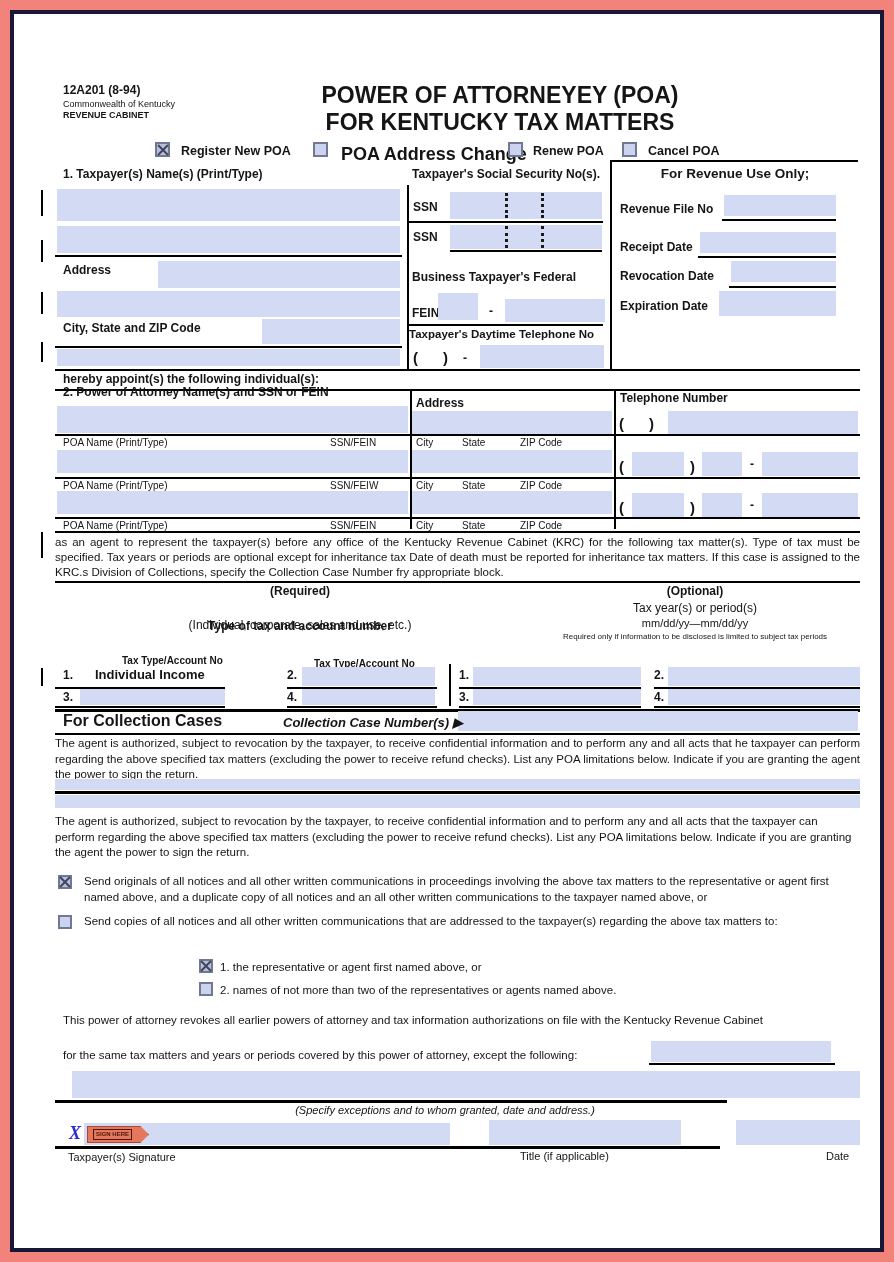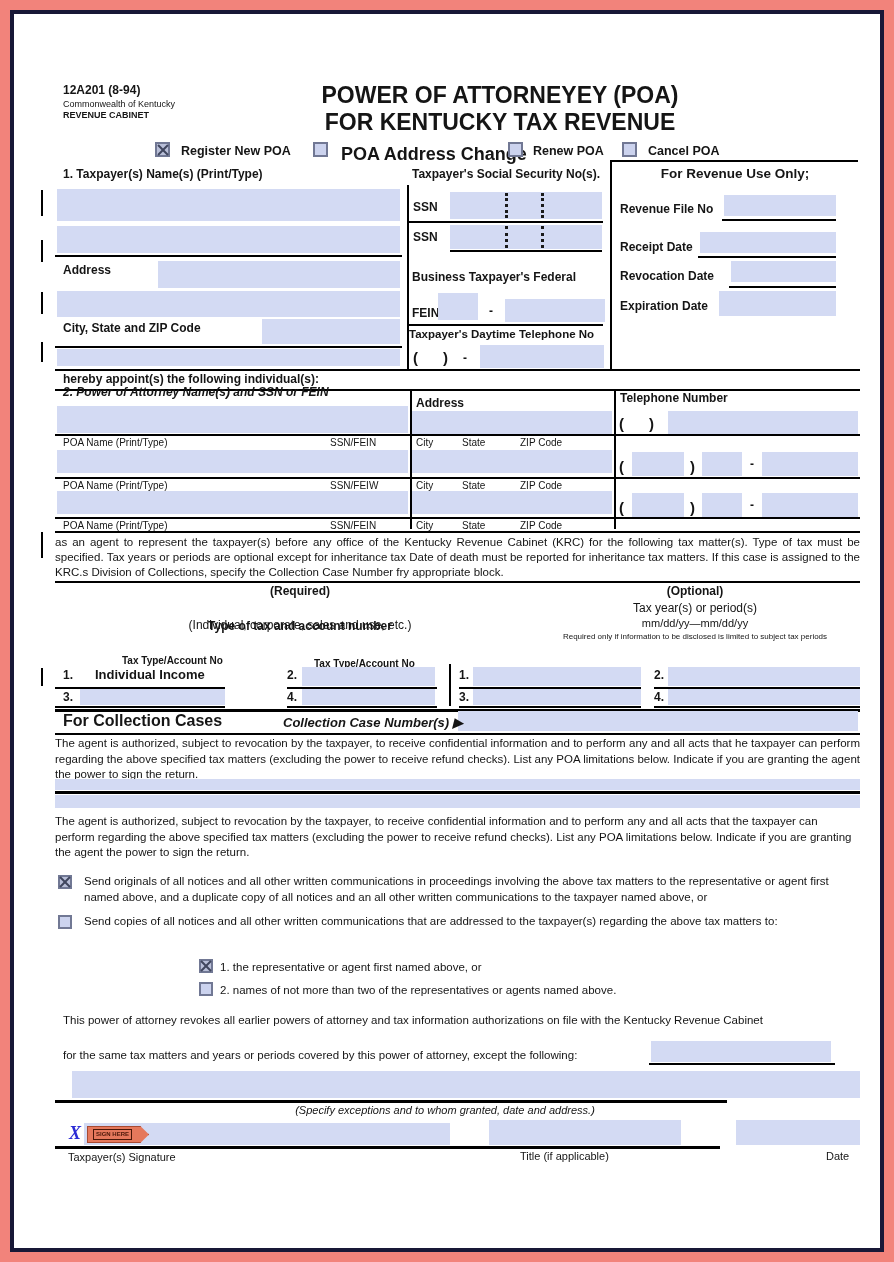--- a/index.html
+++ b/index.html
@@ -36,21 +36,21 @@
 <body>
 
 <div class="page">
   <div class="frame-outer"></div>
   <div class="frame-inner"></div>
 
   <div class="t b" style="left:63px;top:84px;font-size:12px;">12A201 (8-94)</div>
   <div class="t" style="left:63px;top:99px;font-size:9px;">Commonwealth of Kentucky</div>
   <div class="t b" style="left:63px;top:110px;font-size:9px;">REVENUE CABINET</div>
   <div class="t b ctr" style="left:270px;top:82px;width:460px;font-size:23px;">POWER OF ATTORNEYEY (POA)</div>
-  <div class="t b ctr" style="left:270px;top:109px;width:460px;font-size:23px;">FOR KENTUCKY TAX REVENUE</div>
+  <div class="t b ctr" style="left:270px;top:109px;width:460px;font-size:23px;">FOR KENTUCKY TAX MATTERS</div>
 
   <div class="cb checked" style="left:155px;top:142px;"></div>
   <div class="t b" style="left:181px;top:144px;font-size:12.5px;">Register New POA</div>
   <div class="cb" style="left:313px;top:142px;"></div>
   <div class="t b" style="left:341px;top:144px;font-size:18px;">POA Address Change</div>
   <div class="cb" style="left:508px;top:142px;"></div>
   <div class="t b" style="left:533px;top:144px;font-size:12.5px;">Renew POA</div>
   <div class="cb" style="left:622px;top:142px;"></div>
   <div class="t b" style="left:648px;top:144px;font-size:12.5px;">Cancel POA</div>
 
@@ -112,21 +112,21 @@
   <div class="tick" style="left:41px;top:342px;height:20px;"></div>
   <div class="tick" style="left:41px;top:532px;height:26px;"></div>
   <div class="tick" style="left:41px;top:668px;height:18px;"></div>
 
   <div class="hl" style="left:55px;top:369px;width:805px;"></div>
   <div class="t b" style="left:63px;top:373px;">hereby appoint(s) the following individual(s):</div>
   <div class="hl" style="left:55px;top:389px;width:805px;"></div>
 
   <div class="vl" style="left:410px;top:389px;height:140px;"></div>
   <div class="vl" style="left:614px;top:389px;height:140px;"></div>
-  <div class="t b" style="left:63px;top:386px;font-style:italic;">2.  Power of Attorney Name(s) and SSN or FEIN</div>
+  <div class="t b" style="left:63px;top:386px;">2.  Power of Attorney Name(s) and SSN or FEIN</div>
   <div class="t b" style="left:416px;top:397px;">Address</div>
   <div class="t b" style="left:620px;top:392px;">Telephone Number</div>
 
   <div class="in" style="left:57px;top:406px;width:351px;height:27px;"></div>
   <div class="in" style="left:412px;top:411px;width:200px;height:23px;"></div>
   <div class="t b" style="left:619px;top:415px;font-size:15px;z-index:2;">(&nbsp;&nbsp;&nbsp;&nbsp;&nbsp;&nbsp;)</div>
   <div class="in" style="left:668px;top:411px;width:190px;height:23px;"></div>
 
   <div class="hl" style="left:55px;top:434px;width:805px;"></div>
   <div class="t" style="left:63px;top:437px;font-size:10px;">POA Name (Print/Type)</div>

